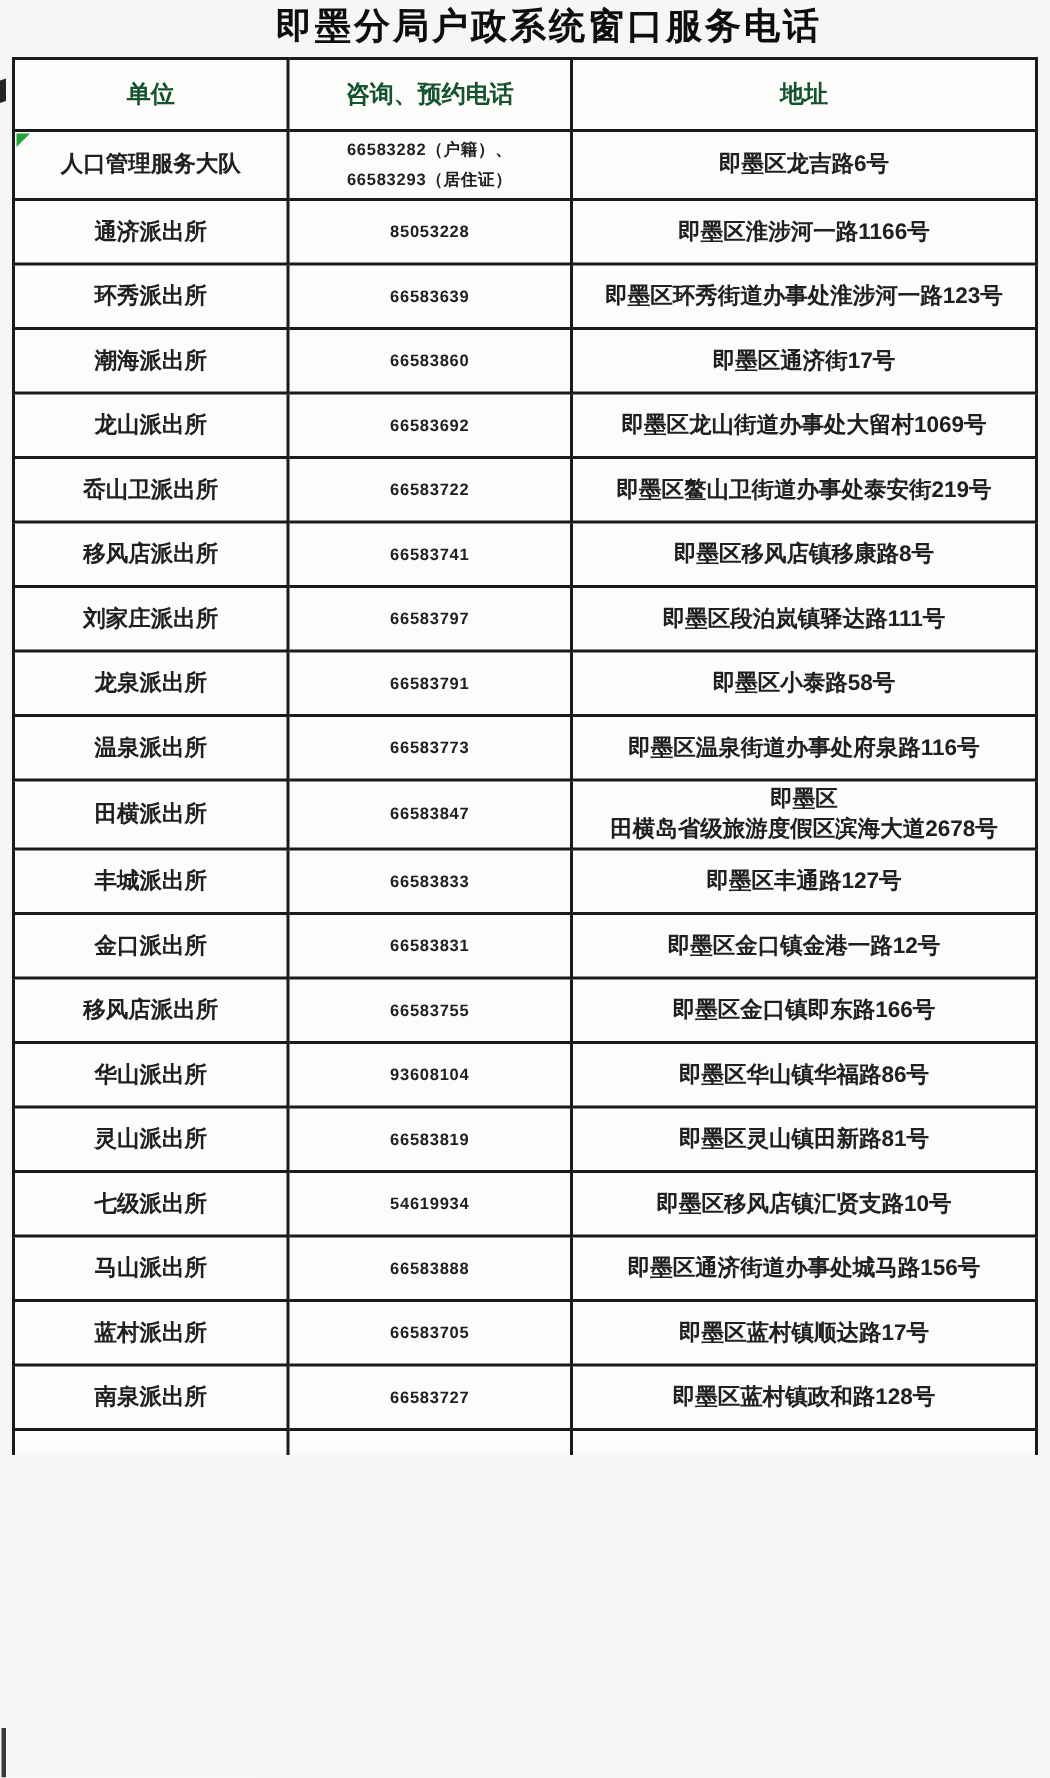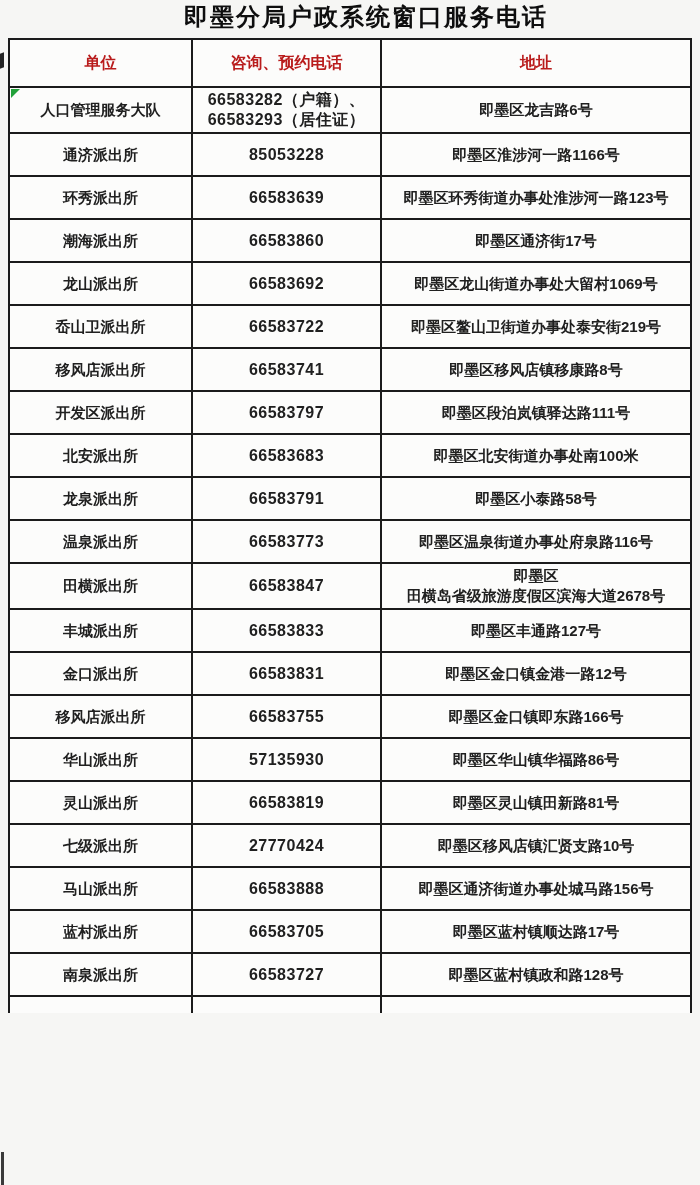--- a/index.html
+++ b/index.html
@@ -20,23 +20,23 @@
     background:#fcfcfb;
   }
   .phone-table th, .phone-table td {
     border:2px solid #1b1b1b;
     text-align:center; vertical-align:middle;
     color:#202020; font-weight:bold;
     padding:2px 4px;
     white-space:pre-line;
     overflow:hidden;
   }
-  .phone-table th { height:42px; font-size:16px; color:#b91c1c;margin-left:23px; }
+  .phone-table th { height:42px; font-size:16px; color:#14532d;margin-left:23px; }
   .phone-table td { height:37px; font-size:15px; line-height:20px; }
-  .phone-table td.phone-cell { font-size:16px; letter-spacing:0.5px; }
+  .phone-table td.phone-cell { font-size:11px; letter-spacing:0.5px; }
   .phone-table tr.stub-row td { height:12px; border-bottom:none; }
   
   .note-marker {
     position:absolute; left:11px; top:89px;
     width:0; height:0;
     border-top:9px solid #22a13a;
     border-right:9px solid transparent;
   }
   
   .edge-artifact-top {
@@ -99,28 +99,23 @@
       <td class="unit-cell">岙山卫派出所</td>
       <td class="phone-cell">66583722</td>
       <td class="address-cell">即墨区鳌山卫街道办事处泰安街219号</td>
     </tr>
         <tr>
       <td class="unit-cell">移风店派出所</td>
       <td class="phone-cell">66583741</td>
       <td class="address-cell">即墨区移风店镇移康路8号</td>
     </tr>
         <tr>
-      <td class="unit-cell">开发区派出所</td>
+      <td class="unit-cell">刘家庄派出所</td>
       <td class="phone-cell">66583797</td>
       <td class="address-cell">即墨区段泊岚镇驿达路111号</td>
-    </tr>
-        <tr>
-      <td class="unit-cell">北安派出所</td>
-      <td class="phone-cell">66583683</td>
-      <td class="address-cell">即墨区北安街道办事处南100米</td>
     </tr>
         <tr>
       <td class="unit-cell">龙泉派出所</td>
       <td class="phone-cell">66583791</td>
       <td class="address-cell">即墨区小泰路58号</td>
     </tr>
         <tr>
       <td class="unit-cell">温泉派出所</td>
       <td class="phone-cell">66583773</td>
       <td class="address-cell">即墨区温泉街道办事处府泉路116号</td>
@@ -141,31 +136,31 @@
       <td class="phone-cell">66583831</td>
       <td class="address-cell">即墨区金口镇金港一路12号</td>
     </tr>
         <tr>
       <td class="unit-cell">移风店派出所</td>
       <td class="phone-cell">66583755</td>
       <td class="address-cell">即墨区金口镇即东路166号</td>
     </tr>
         <tr>
       <td class="unit-cell">华山派出所</td>
-      <td class="phone-cell">57135930</td>
+      <td class="phone-cell">93608104</td>
       <td class="address-cell">即墨区华山镇华福路86号</td>
     </tr>
         <tr>
       <td class="unit-cell">灵山派出所</td>
       <td class="phone-cell">66583819</td>
       <td class="address-cell">即墨区灵山镇田新路81号</td>
     </tr>
         <tr>
       <td class="unit-cell">七级派出所</td>
-      <td class="phone-cell">27770424</td>
+      <td class="phone-cell">54619934</td>
       <td class="address-cell">即墨区移风店镇汇贤支路10号</td>
     </tr>
         <tr>
       <td class="unit-cell">马山派出所</td>
       <td class="phone-cell">66583888</td>
       <td class="address-cell">即墨区通济街道办事处城马路156号</td>
     </tr>
         <tr>
       <td class="unit-cell">蓝村派出所</td>
       <td class="phone-cell">66583705</td>

